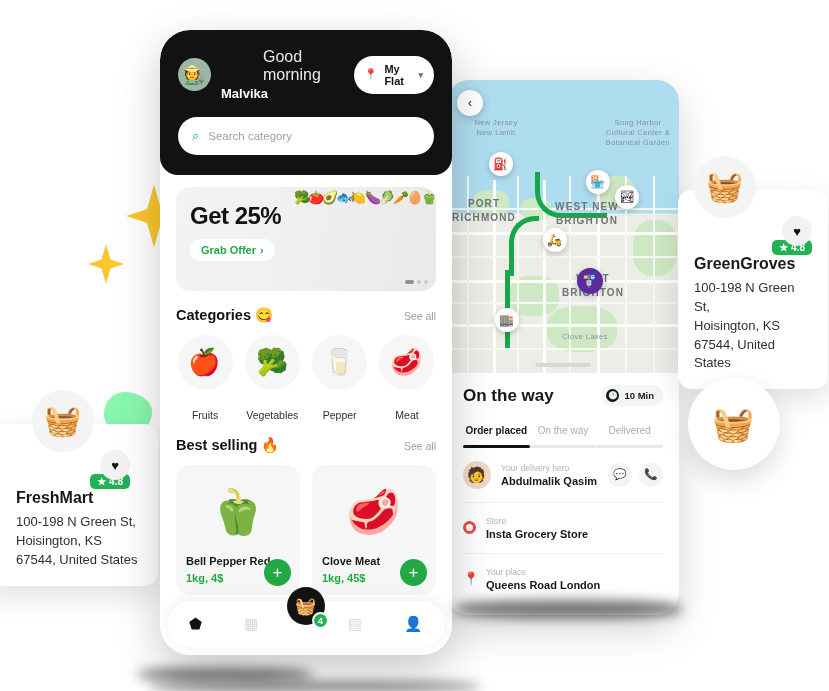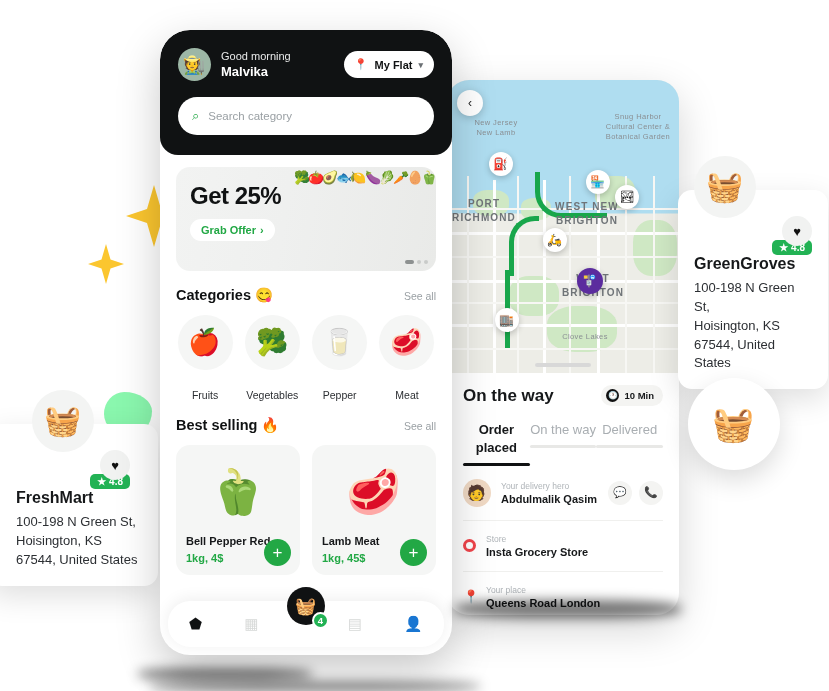--- a/index.html
+++ b/index.html
@@ -129,21 +129,21 @@
     background: #F4F4F2; border-radius: 20px; padding: 4px 9px 4px 5px;
     font-size: 9.5px; font-weight: bold; color: #16181a;
   }
   .eta-dot {
     width: 13px; height: 13px; border-radius: 50%; background: #111;
     display: flex; align-items: center; justify-content: center;
     color: #fff; font-size: 8px;
   }
   .track-tabs { display: flex; gap: 0; margin-top: 14px; }
   .track-tab { flex: 1; text-align: center; }
-  .track-tab span { font-size: 13px; color: #A9AEB2; }
+  .track-tab span { font-size: 10px; color: #A9AEB2; }
   .track-tab.active span { color: #16181a; font-weight: bold; }
   .track-tab .bar { height: 2.5px; background: #E8E8E6; border-radius: 2px; margin-top: 7px; }
   .track-tab.active .bar { background: #101213; }
   .track-row {
     display: flex; align-items: center; gap: 10px;
     padding: 13px 0; border-bottom: 1px solid #F0F0EE;
   }
   .track-row:last-child { border-bottom: none; }
   .hero-av {
     width: 28px; height: 28px; border-radius: 50%;
@@ -178,21 +178,21 @@
     background: #101213;
     border-radius: 30px 30px 18px 18px;
     padding: 18px 18px 20px;
   }
   .greet-row { display: flex; align-items: center; gap: 10px; }
   .avatar {
     width: 33px; height: 33px; border-radius: 50%;
     background: #9DB7A6; display: flex; align-items: center; justify-content: center;
     font-size: 18px; overflow: hidden; flex: none;
   }
-  .greet-sub { font-size: 11px; color: #E9EAEA; }
+  .greet-sub { font-size: 16px; color: #E9EAEA; margin-left: 42px; }
   .greet-name { font-size: 13px; font-weight: bold; color: #ffffff; margin-top: 2px; }
   .flat-pill {
     margin-left: auto;
     display: flex; align-items: center; gap: 6px;
     background: #ffffff; border-radius: 20px;
     padding: 7px 11px;
     font-size: 11px; font-weight: bold; color: #101213;
   }
   .search-bar {
     margin-top: 16px;
@@ -338,21 +338,21 @@
       <div class="road thin" style="left:122px; top:96px; width:2px; height:197px;"></div>
       <div class="road thin" style="left:178px; top:96px; width:2px; height:197px;"></div>
       <div class="road thin" style="left:206px; top:96px; width:2px; height:197px;"></div>
 
       <div class="route" style="left:88px; top:92px; width:72px; height:46px;"></div>
       <div class="route" style="left:62px; top:136px; width:30px; height:60px; border-radius:26px 0 0 0; border-bottom:none; border-right:none; border-top:5px solid #18A64B;"></div>
       <div class="route" style="left:58px; top:190px; width:5px; height:78px; border:none; background:#18A64B; border-radius:0;"></div>
 
       <div class="map-label" style="left:24px; top:38px; width:50px;">New Jersey</div>
       <div class="map-label" style="left:24px; top:48px; width:50px;">New Lamb</div>
-      <div class="map-label" style="left:158px; top:32px; width:66px;">Snug Harbor Cultural Center &amp; Botanical Garden</div>
+      <div class="map-label" style="left:158px; top:38px; width:66px;">Snug Harbor Cultural Center &amp; Botanical Garden</div>
       <div class="map-label big" style="left:-6px; top:117px; width:86px;">PORT RICHMOND</div>
       <div class="map-label big" style="left:108px; top:120px; width:64px;">WEST NEW BRIGHTON</div>
       <div class="map-label big" style="left:106px; top:192px; width:80px;">WEST BRIGHTON</div>
       <div class="map-label" style="left:108px; top:252px; width:60px;">Clove Lakes</div>
 
       <div class="poi" style="left:42px; top:72px;">
           <span>⛽</span>
         </div>
       <div class="poi" style="left:139px; top:90px;">
           <span>🏪</span>
@@ -569,21 +569,21 @@
           <div class="pname">Bell Pepper Red</div>
           <div class="pmeta">1kg, 4$</div>
           <div class="add-btn">
               <span>+</span>
             </div>
         </div>
         <div class="pcard">
           <div class="pimg">
               <span>🥩</span>
             </div>
-          <div class="pname">Lamb Meat</div>
+          <div class="pname">Clove Meat</div>
           <div class="pmeta">1kg, 45$</div>
           <div class="add-btn">
               <span>+</span>
             </div>
         </div>
       </div>
     </div>
 
     <div class="tabbar">
       <div class="tab-ic active"><span>⬟</span></div>

